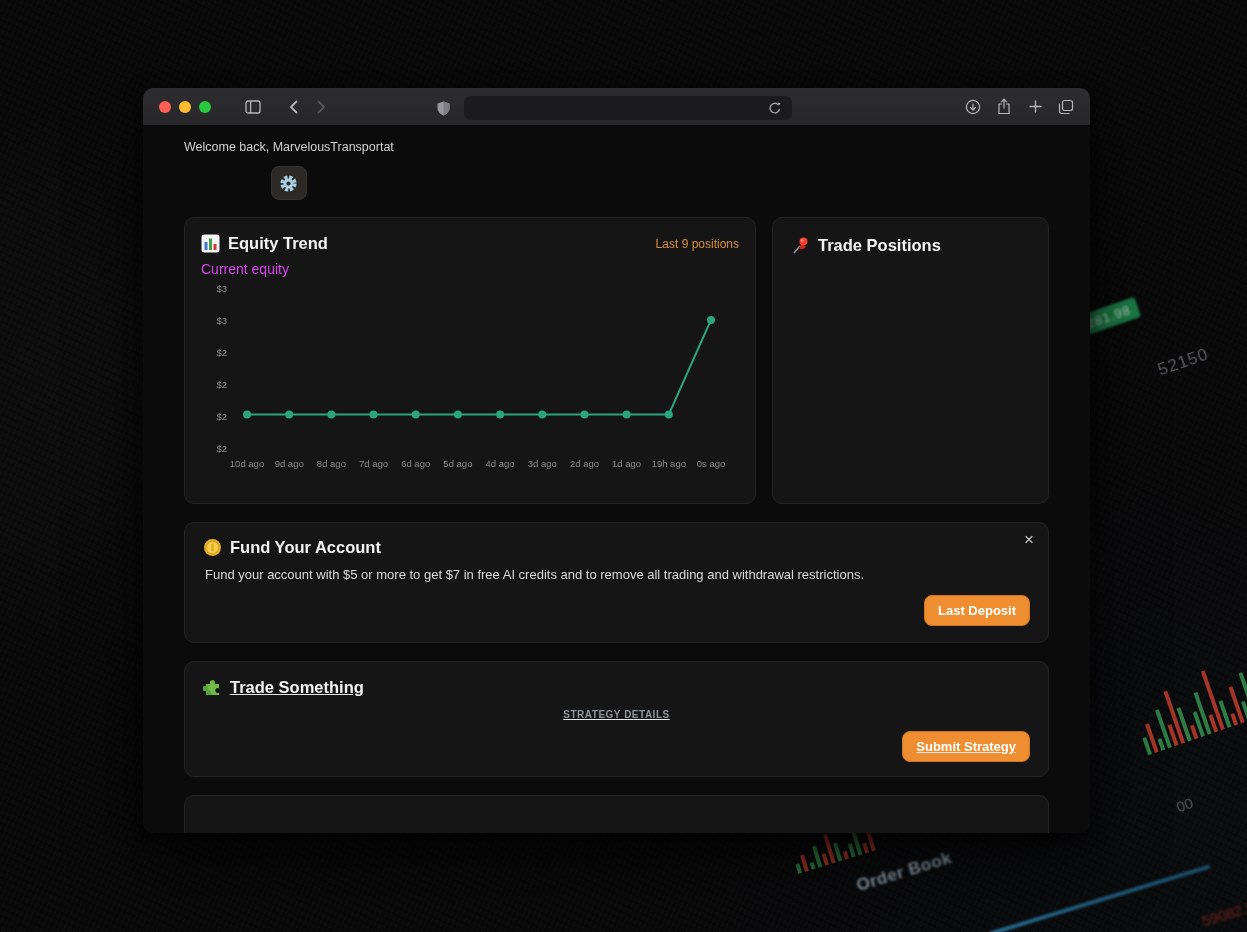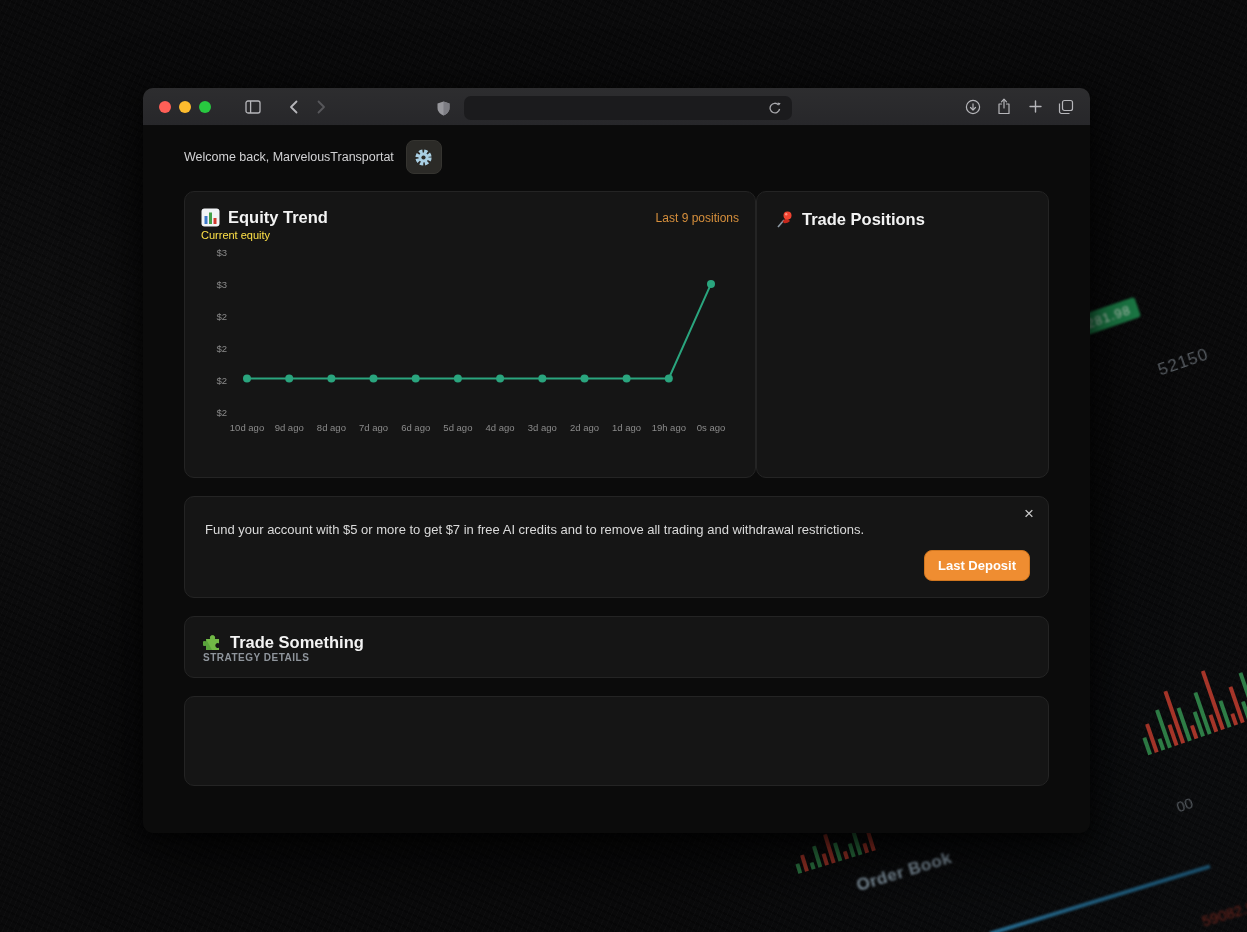--- a/index.html
+++ b/index.html
@@ -59,47 +59,47 @@
   .urlwrap { position:absolute; left:286px; top:7px; display:flex; align-items:center; gap:7px; }
   .urlbar { width:328px; height:24px; background:#1b1b1d; border-radius:7px;
     display:flex; align-items:center; justify-content:flex-end; padding:0 8px; }
   .right-ics { display:flex; gap:3px; padding-right:10px; align-items:center; }
 
   
   .page { height:707px; padding:0 41px; overflow:hidden; background:#0b0b0b; border-radius:0 0 10px 10px; }
   .pg-header { margin-top:14px; display:flex; align-items:center; justify-content:space-between; }
   .pg-title { display:flex; align-items:center; gap:10px; font-size:25px; font-weight:bold;
     color:#fff; letter-spacing:-0.3px; }
-  .pg-right { display:flex; align-items:center; gap:12px; }
+  .pg-right { display:flex; align-items:center; gap:12px;flex-direction:column; }
   .welcome { font-size:12.5px; color:#d2d2d4; }
   .gear-btn { width:36px; height:34px; background:#2b2a27; border:1px solid #353430; border-radius:8px;
     display:flex; align-items:center; justify-content:center; cursor:pointer; }
 
   .card { background:#151515; border:1px solid #242424; border-radius:10px; }
-  .row2 { display:flex; margin-top:17px; }
+  .row2 { display:flex; gap:16px; margin-top:17px; }
   .card-equity { width:572px; height:287px; padding:16px; }
   .card-positions { flex:1; padding:18px; }
   .card-head { display:flex; align-items:center; justify-content:space-between; }
   .card-title { display:flex; align-items:center; gap:8px; font-size:16.5px; font-weight:bold; color:#f3f3f3; }
   .badge-orange { font-size:12px; color:#d68f3c; }
-  .sub-label { font-size:11px; color:#fde047; margin-top:2px; }
+  .sub-label { font-size:14px; color:#d946ef; margin-top:8px; }
   .big-value { font-size:24px; font-weight:bold; color:#fff; margin-top:2px; }
   #equity-chart { display:block; width:540px; height:200px; }
   #equity-chart text { font-size:9.5px; fill:#8b8b8b; }
 
   .card-fund { margin-top:18px; padding:15px 18px 16px; position:relative; }
   .fund-body { font-size:13px; color:#dadada; margin:10px 0 0 2px; }
   .btn-row { display:flex; justify-content:flex-end; margin-top:13px; }
   .btn-orange { background:#ef8d31; border:1px solid #d0761f; color:#fff; font-size:13px; font-weight:bold;
     padding:7px 13px; border-radius:8px; cursor:pointer; font-family:inherit; }
   .close-x { position:absolute; top:8px; right:14px; color:#c9c9c9; font-size:17px; cursor:pointer;
     background:none; border:none; line-height:1; font-family:inherit; }
 
-  .card-trade { margin-top:18px; padding:16px 18px 14px; }
-  .field-label { font-size:10px; font-weight:bold; letter-spacing:0.5px; color:#8f959c; margin-top:0; }
+  .card-trade { margin-top:18px; padding:16px 18px 14px;text-decoration:underline; }
+  .field-label { font-size:10px; font-weight:bold; letter-spacing:0.5px; color:#8f959c; margin-top:12px;text-align:center; }
   .strategy-ta { width:100%; height:44px; margin-top:6px; resize:vertical;
     background:#151a23; border:1px solid #3a4050; border-radius:8px;
     color:#e3e6ea; font-size:13px; font-family:inherit; padding:8px 10px; }
   .strategy-ta::placeholder { color:#b9bec6; }
 
   .card-strategies { margin-top:18px; padding:16px 18px; height:90px; }
 
   .emoji-ic { display:inline-flex; }
 </style>
 </head>
@@ -316,37 +316,50 @@
               <circle cx="11.2" cy="4.2" r="1.2" fill="#ff8d7e"></circle>
             </svg>
           </span>
           <span>Trade Positions</span>
         </div>
       </div>
     </div>
 
     <div class="card card-fund">
       <button class="close-x">×</button>
+      <div class="card-title">
+        <span class="emoji-ic">
+          <svg width="19" height="19" viewBox="0 0 19 19">
+            <circle cx="9.5" cy="9.5" r="8.5" fill="#e8b32a"></circle>
+            <circle cx="9.5" cy="9.5" r="6.3" fill="#f6cd4a" stroke="#cf9a1e" stroke-width="1"></circle>
+            <rect x="8.3" y="5.5" width="2.4" height="8" rx="1" fill="#e0ab25"></rect>
+          </svg>
+        </span>
+        <span>Fund Your Account</span>
+      </div>
       <div class="fund-body">Fund your account with $5 or more to get $7 in free AI credits and to remove all trading and withdrawal restrictions.</div>
       <div class="btn-row">
         <button class="btn-orange">Last Deposit</button>
       </div>
     </div>
 
     <div class="card card-trade">
       <div class="card-title">
         <span class="emoji-ic">
           <svg width="19" height="19" viewBox="0 0 19 19">
             <path d="M3 6 h4.2 a2.6 2.6 0 1 1 4.6 0 H16 v4.2 a2.6 2.6 0 1 0 0 4.6 V17 H3 v-4.2 a2.6 2.6 0 1 1 0 -4.6 Z" fill="#5aa33c"></path>
             <path d="M3 6 h4.2 a2.6 2.6 0 1 1 4.6 0 H16 v4.2 a2.6 2.6 0 1 0 0 4.6 V17 H9 Z" fill="#79bf4a" opacity="0.75"></path>
           </svg>
         </span>
         <span>Trade Something</span>
       </div>
       <div class="field-label">STRATEGY DETAILS</div>
+      <div class="btn-row" style="margin-top:11px;">
+        <button class="btn-orange">Submit Strategy</button>
+      </div>
     </div>
 
     <div class="card card-strategies">
       
     </div>
 
   </div>
 </div>
 
 </body></html>

